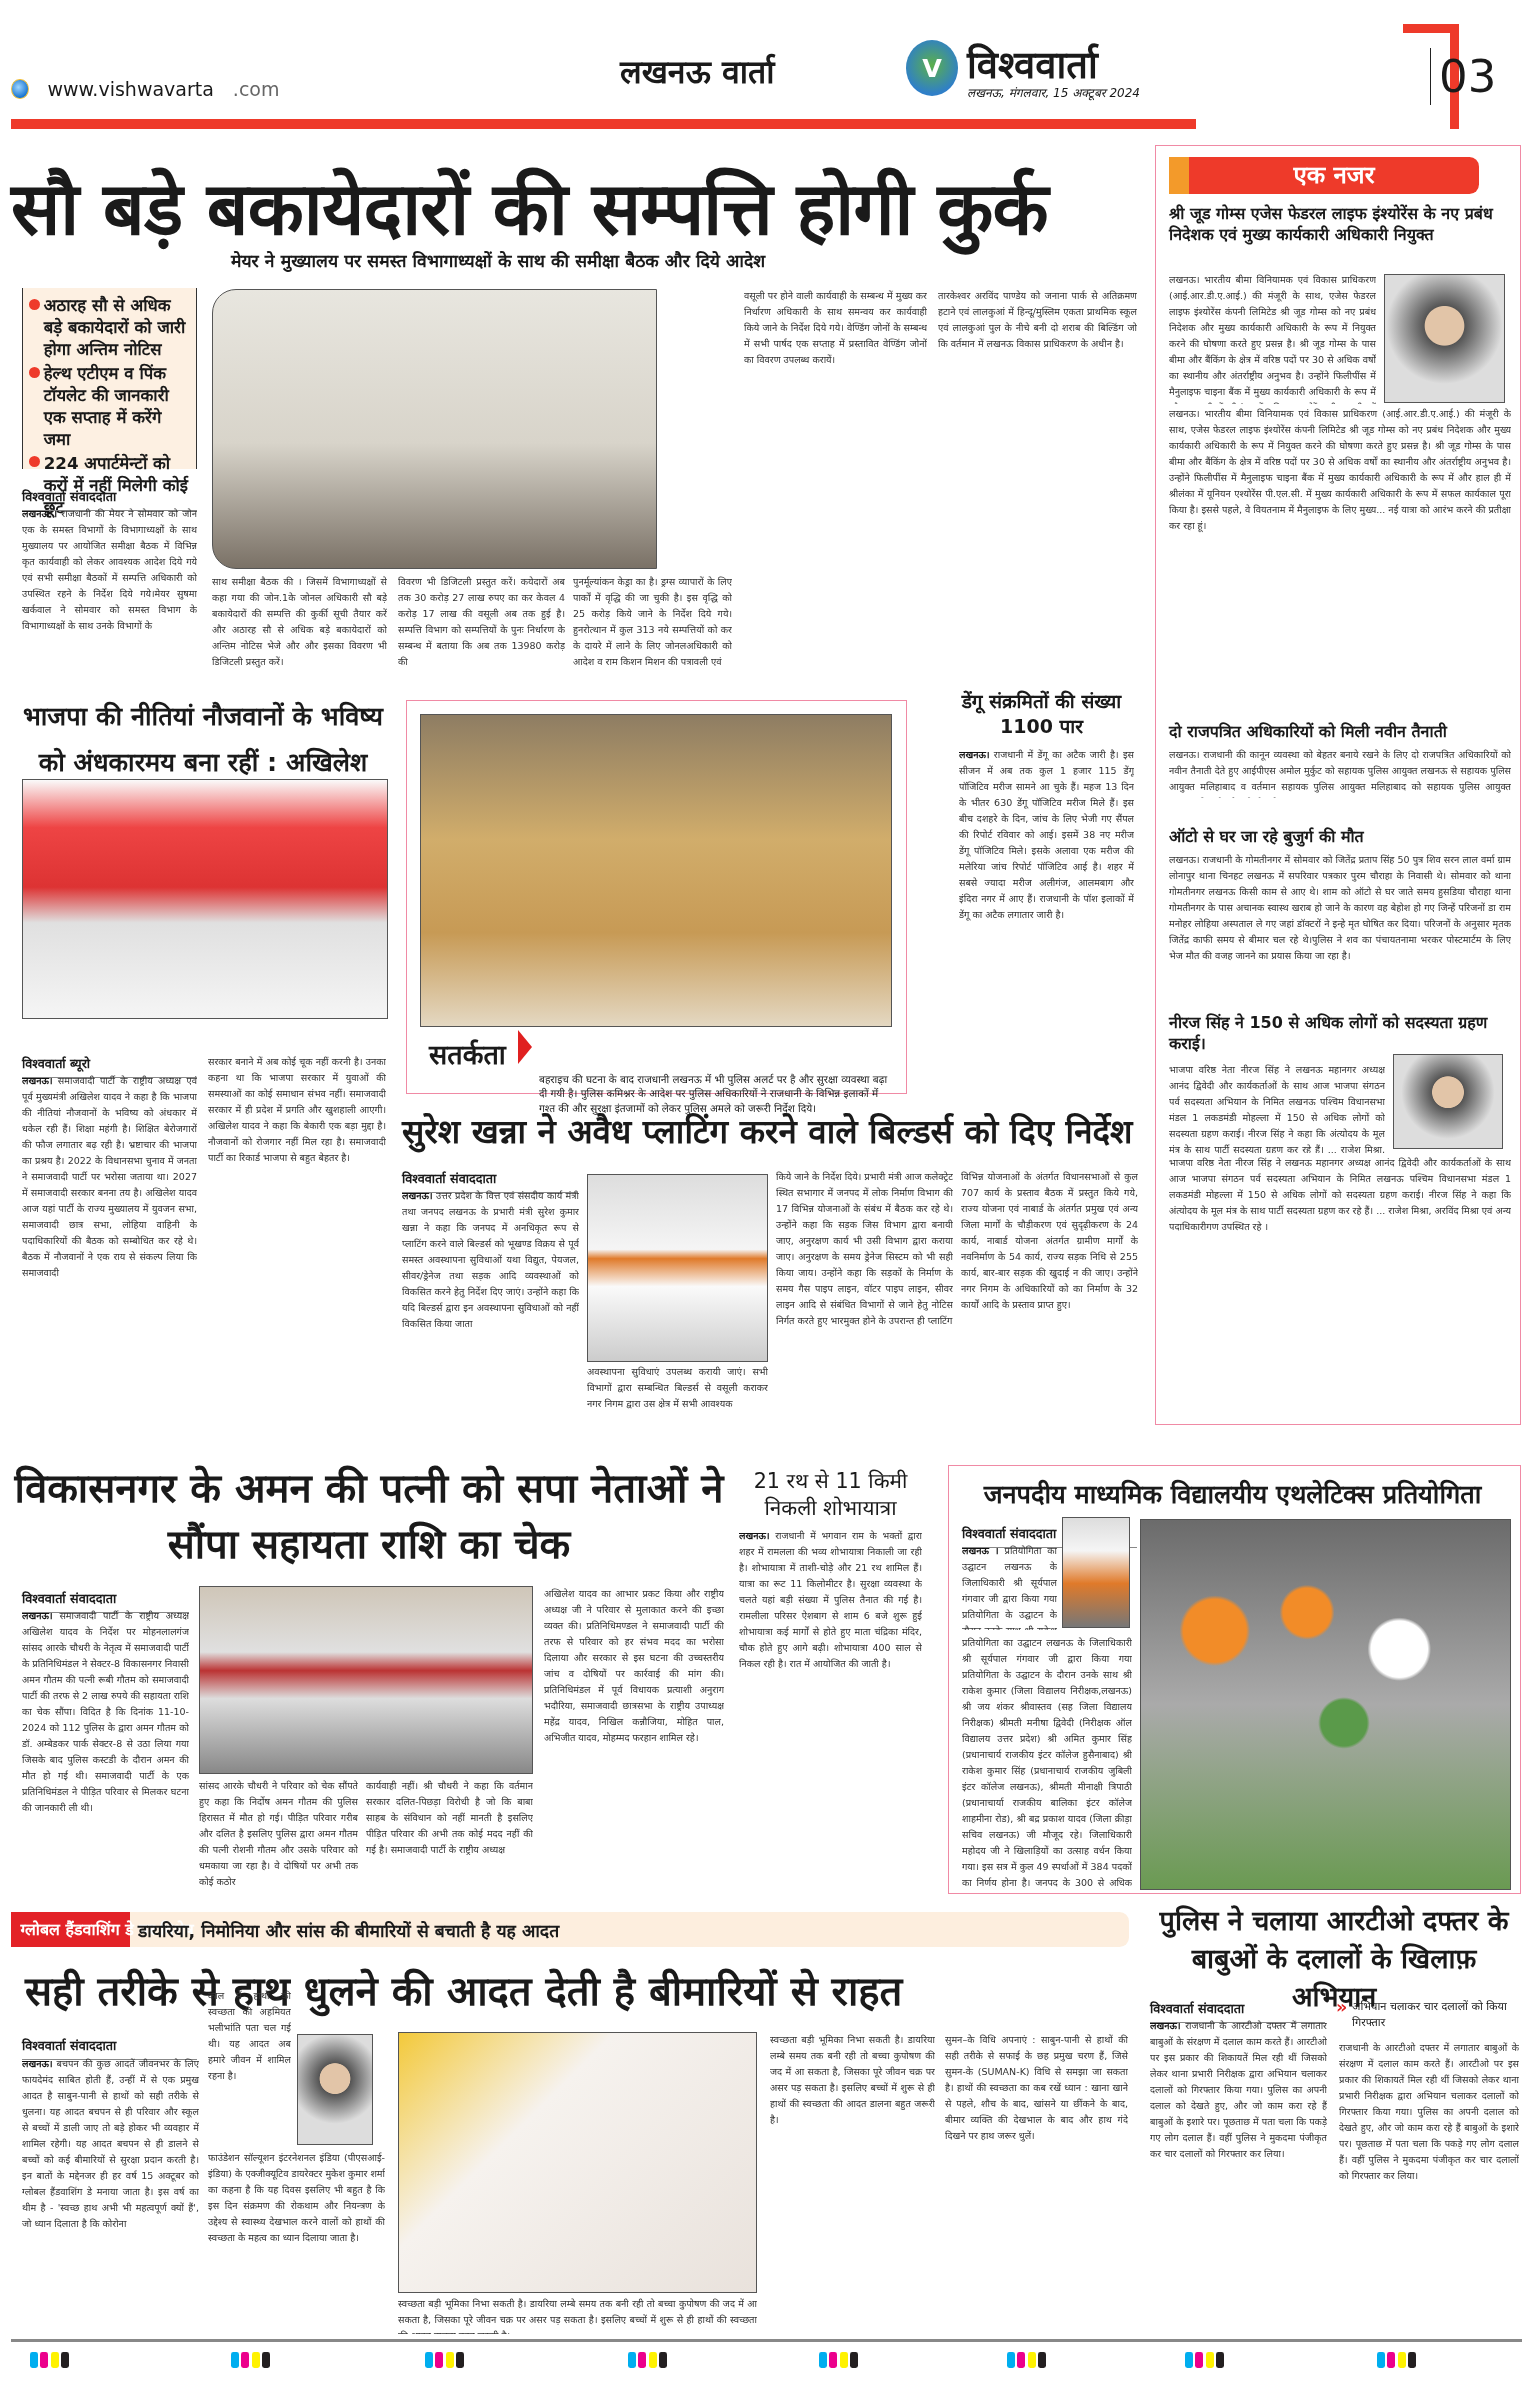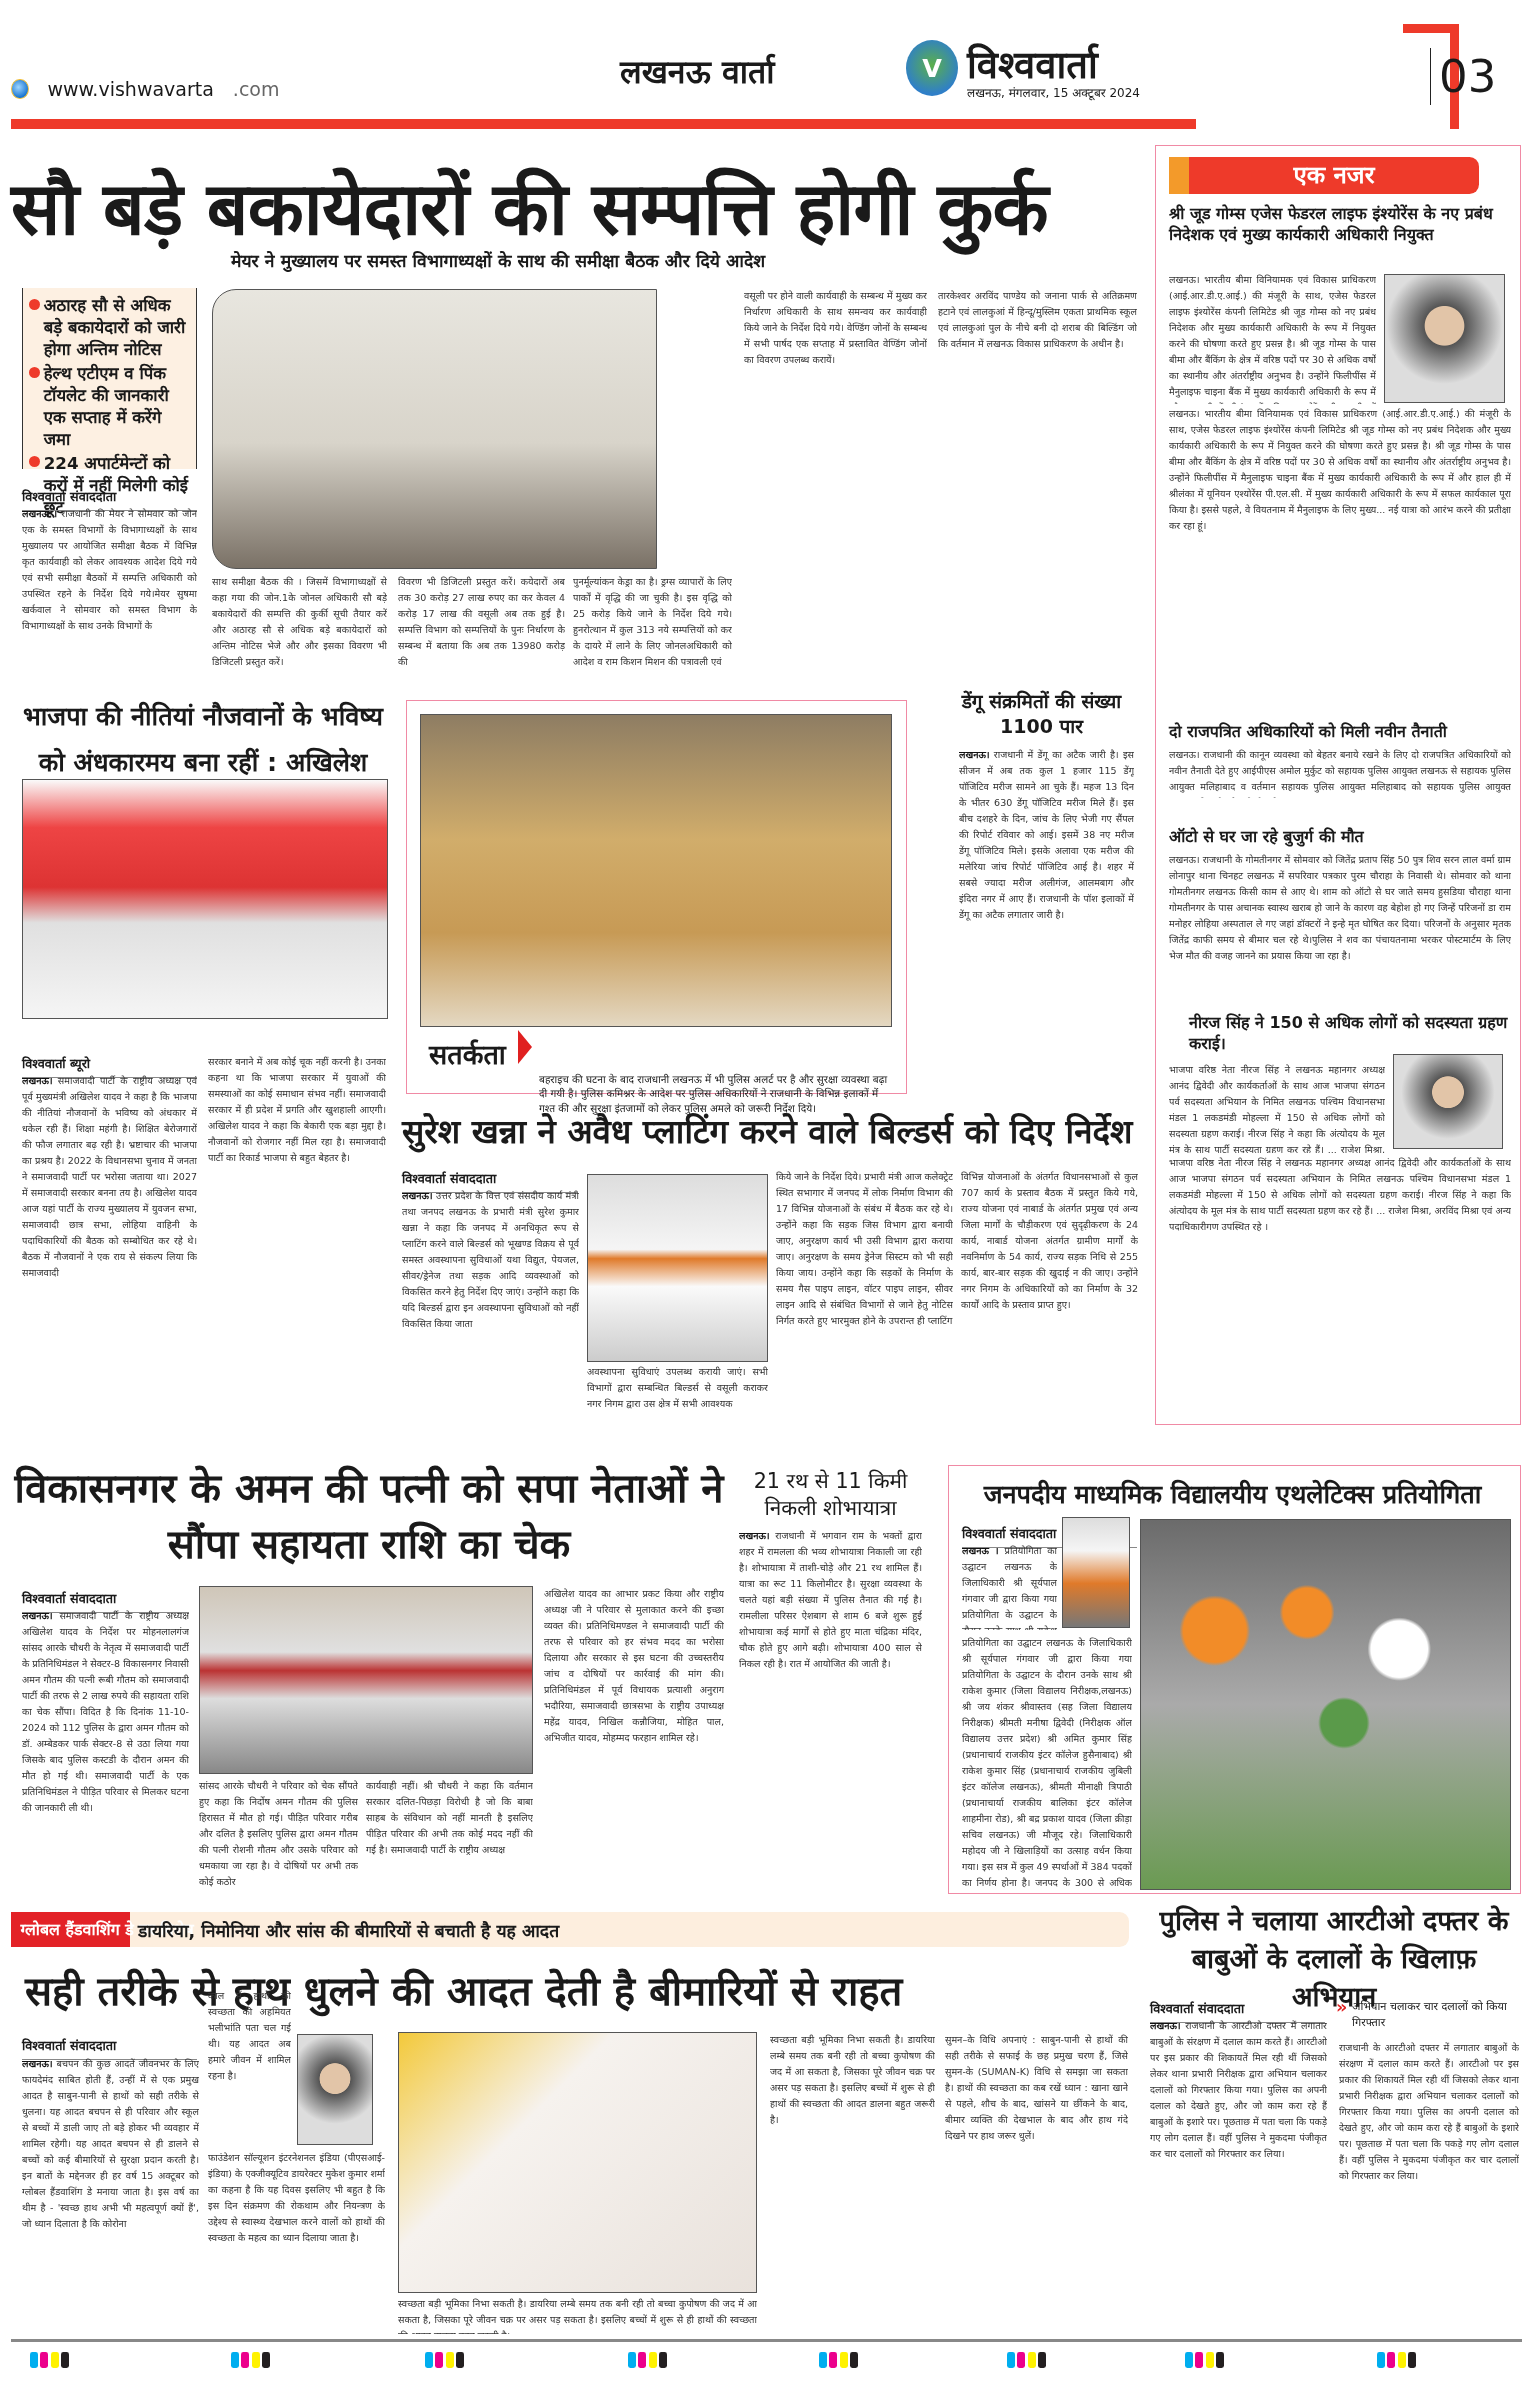--- a/index.html
+++ b/index.html
@@ -6,21 +6,21 @@
   body { width: 1533px; height: 2389px; background: #fff; font-family: "DejaVu Sans", sans-serif; color: #1a1a1a; position: relative; overflow: hidden; }
   .abs { position: absolute; }
   
   .mast-url { left: 11px; top: 78px; font-size: 19px; display: flex; align-items: center; gap: 19px; }
   .ie-icon { width: 17.5px; height: 20.7px; border-radius: 50%; background: radial-gradient(circle at 40% 40%, #9fd6ff, #1976d2 70%); border: 1.6px solid #f0c040; }
   .url-dom { color: #666; }
   .mast-section { left: 620px; top: 49px; font-size: 32px; font-weight: bold; }
   .redline { left: 11px; top: 119px; width: 1185px; height: 9.5px; background: #ee3a2a; }
   .logo { left: 906px; top: 40px; width: 52px; height: 56px; border-radius: 50%; background: radial-gradient(circle at 50% 45%, #5bb04a, #2f7fc8 70%); display:flex; align-items:center; justify-content:center; color:#fff; font-weight:bold; font-size:25.4px; }
   .logo-name { left: 967px; top: 37px; font-size: 38px; font-weight: bold; }
-  .logo-date { left: 967px; top: 84px; font-size: 12px; }
+  .logo-date { left: 967px; top: 84px; font-size: 12px; font-style: italic; }
   .page-no-box { left: 1403px; top: 24px; width: 56px; height: 105px; border-top: 9.5px solid #ee3a2a; border-right: 9.5px solid #ee3a2a; }
   .page-no { left: 1430px; top: 48px; font-size: 45px; border-left: 1.6px solid #222; padding-left: 8px; line-height: 57px; }
   
   .h-main { left: 11px; top: 156px; width: 1137px; font-size: 73px; font-weight: 900; letter-spacing: -0.8px; }
   .h-sub { left: 231px; top: 248px; font-size: 17.5px; font-weight: bold; }
   .hl-box { left: 22px; top: 288px; width: 175px; height: 181px; background: #fdf0e2; border-left: 1.6px solid #333; border-right: 1.6px solid #333; padding: 6.4px 4.8px 4.8px 20.7px; font-size: 16.7px; line-height: 22px; font-weight: bold; }
   .hl-item { position: relative; margin-bottom: 1.6px; }
   .hl-item::before { content: ""; position: absolute; left: -14.3px; top: 4.8px; width: 11px; height: 11px; border-radius: 50%; background: #ee3a2a; }
   .byline { font-size: 12.7px; font-weight: bold; border-bottom: 0.8px solid #888; padding-bottom: 5px; }
   .text { font-size: 9.5px; line-height: 16px; color: #333; text-align: justify; }
@@ -83,21 +83,21 @@
 <div class="abs rail"></div>
 <div class="abs ek-nazar">एक नजर</div>
 <div class="abs rail-h" style="left:1169px;top:204px;width:342px;">श्री जूड गोम्स एजेस फेडरल लाइफ इंश्योरेंस के नए प्रबंध निदेशक एवं मुख्य कार्यकारी अधिकारी नियुक्त</div>
 <div class="abs photo person" style="left:1384px;top:274px;width:121px;height:129px;"></div>
 <div class="abs text" style="left:1169px;top:272px;width:207px;height:132px;overflow:hidden;">लखनऊ। भारतीय बीमा विनियामक एवं विकास प्राधिकरण (आई.आर.डी.ए.आई.) की मंजूरी के साथ, एजेस फेडरल लाइफ इंश्योरेंस कंपनी लिमिटेड श्री जूड गोम्स को नए प्रबंध निदेशक और मुख्य कार्यकारी अधिकारी के रूप में नियुक्त करने की घोषणा करते हुए प्रसन्न है। श्री जूड गोम्स के पास बीमा और बैंकिंग के क्षेत्र में वरिष्ठ पदों पर 30 से अधिक वर्षों का स्थानीय और अंतर्राष्ट्रीय अनुभव है। उन्होंने फिलीपींस में मैनुलाइफ चाइना बैंक में मुख्य कार्यकारी अधिकारी के रूप में और हाल ही में श्रीलंका में यूनियन एश्योरेंस पी.एल.सी. में मुख्य कार्यकारी अधिकारी के रूप में सफल कार्यकाल पूरा किया है। इससे पहले, वे वियतनाम में मैनुलाइफ के लिए मुख्य... नई यात्रा को आरंभ करने की प्रतीक्षा कर रहा हूं।</div>
 <div class="abs text" style="left:1169px;top:406px;width:342px;height:294px;overflow:hidden;">लखनऊ। भारतीय बीमा विनियामक एवं विकास प्राधिकरण (आई.आर.डी.ए.आई.) की मंजूरी के साथ, एजेस फेडरल लाइफ इंश्योरेंस कंपनी लिमिटेड श्री जूड गोम्स को नए प्रबंध निदेशक और मुख्य कार्यकारी अधिकारी के रूप में नियुक्त करने की घोषणा करते हुए प्रसन्न है। श्री जूड गोम्स के पास बीमा और बैंकिंग के क्षेत्र में वरिष्ठ पदों पर 30 से अधिक वर्षों का स्थानीय और अंतर्राष्ट्रीय अनुभव है। उन्होंने फिलीपींस में मैनुलाइफ चाइना बैंक में मुख्य कार्यकारी अधिकारी के रूप में और हाल ही में श्रीलंका में यूनियन एश्योरेंस पी.एल.सी. में मुख्य कार्यकारी अधिकारी के रूप में सफल कार्यकाल पूरा किया है। इससे पहले, वे वियतनाम में मैनुलाइफ के लिए मुख्य... नई यात्रा को आरंभ करने की प्रतीक्षा कर रहा हूं।</div>
 <div class="abs rail-h" style="left:1169px;top:722px;width:342px;">दो राजपत्रित अधिकारियों को मिली नवीन तैनाती</div>
 <div class="abs text" style="left:1169px;top:747px;width:342px;height:51px;overflow:hidden;">लखनऊ। राजधानी की कानून व्यवस्था को बेहतर बनाये रखने के लिए दो राजपत्रित अधिकारियों को नवीन तैनाती देते हुए आईपीएस अमोल मुर्कुट को सहायक पुलिस आयुक्त लखनऊ से सहायक पुलिस आयुक्त मलिहाबाद व वर्तमान सहायक पुलिस आयुक्त मलिहाबाद को सहायक पुलिस आयुक्त अपराध की नवीन तैनाती दी गई।</div>
 <div class="abs rail-h" style="left:1169px;top:827px;width:342px;">ऑटो से घर जा रहे बुजुर्ग की मौत</div>
 <div class="abs text" style="left:1169px;top:852px;width:342px;height:156px;overflow:hidden;">लखनऊ। राजधानी के गोमतीनगर में सोमवार को जितेंद्र प्रताप सिंह 50 पुत्र शिव सरन लाल वर्मा ग्राम लोनापुर थाना चिनहट लखनऊ में सपरिवार पत्रकार पुरम चौराहा के निवासी थे। सोमवार को थाना गोमतीनगर लखनऊ किसी काम से आए थे। शाम को ऑटो से घर जाते समय हुसडिया चौराहा थाना गोमतीनगर के पास अचानक स्वास्थ खराब हो जाने के कारण वह बेहोश हो गए जिन्हें परिजनों डा राम मनोहर लोहिया अस्पताल ले गए जहां डॉक्टरों ने इन्हे मृत घोषित कर दिया। परिजनों के अनुसार मृतक जितेंद्र काफी समय से बीमार चल रहे थे।पुलिस ने शव का पंचायतनामा भरकर पोस्टमार्टम के लिए भेज मौत की वजह जानने का प्रयास किया जा रहा है।</div>
-<div class="abs rail-h" style="left:1169px;top:1013px;width:342px;margin-left:20px;">नीरज सिंह ने 150 से अधिक लोगों को सदस्यता ग्रहण कराई।</div>
+<div class="abs rail-h" style="left:1169px;top:1013px;width:342px;">नीरज सिंह ने 150 से अधिक लोगों को सदस्यता ग्रहण कराई।</div>
 <div class="abs photo person" style="left:1393px;top:1054px;width:110px;height:95px;"></div>
 <div class="abs text" style="left:1169px;top:1062px;width:216px;height:91px;overflow:hidden;">भाजपा वरिष्ठ नेता नीरज सिंह ने लखनऊ महानगर अध्यक्ष आनंद द्विवेदी और कार्यकर्ताओं के साथ आज भाजपा संगठन पर्व सदस्यता अभियान के निमित लखनऊ पश्चिम विधानसभा मंडल 1 लकडमंडी मोहल्ला में 150 से अधिक लोगों को सदस्यता ग्रहण कराई। नीरज सिंह ने कहा कि अंत्योदय के मूल मंत्र के साथ पार्टी सदस्यता ग्रहण कर रहे हैं। ... राजेश मिश्रा, अरविंद मिश्रा एवं अन्य पदाधिकारीगण उपस्थित रहे ।</div>
 <div class="abs text" style="left:1169px;top:1155px;width:342px;height:262px;overflow:hidden;">भाजपा वरिष्ठ नेता नीरज सिंह ने लखनऊ महानगर अध्यक्ष आनंद द्विवेदी और कार्यकर्ताओं के साथ आज भाजपा संगठन पर्व सदस्यता अभियान के निमित लखनऊ पश्चिम विधानसभा मंडल 1 लकडमंडी मोहल्ला में 150 से अधिक लोगों को सदस्यता ग्रहण कराई। नीरज सिंह ने कहा कि अंत्योदय के मूल मंत्र के साथ पार्टी सदस्यता ग्रहण कर रहे हैं। ... राजेश मिश्रा, अरविंद मिश्रा एवं अन्य पदाधिकारीगण उपस्थित रहे ।</div>
 
 <div class="abs" style="left:16px;top:693px;width:374px;font-size:25.4px;font-weight:bold;text-align:center;line-height:46px;">भाजपा की नीतियां नौजवानों के भविष्य को अंधकारमय बना रहीं  : अखिलेश</div>
 <div class="abs photo sp" style="left:22px;top:779px;width:366px;height:240px;"></div>
 <div class="abs byline" style="left:22px;top:1054px;width:175px;">विश्ववार्ता ब्यूरो</div>
 <div class="abs text" style="left:22px;top:1073px;width:175px;height:355px;overflow:hidden;"><b>लखनऊ।</b> <span>समाजवादी पार्टी के राष्ट्रीय अध्यक्ष एवं पूर्व मुख्यमंत्री अखिलेश यादव ने कहा है कि भाजपा की नीतियां नौजवानों के भविष्य को अंधकार में धकेल रही हैं। शिक्षा महंगी है। शिक्षित बेरोजगारों की फौज लगातार बढ़ रही है। भ्रष्टाचार की भाजपा का प्रश्रय है। 2022 के विधानसभा चुनाव में जनता ने समाजवादी पार्टी पर भरोसा जताया था। 2027 में समाजवादी सरकार बनना तय है। अखिलेश यादव आज यहां पार्टी के राज्य मुख्यालय में युवजन सभा, समाजवादी छात्र सभा, लोहिया वाहिनी के पदाधिकारियों की बैठक को सम्बोधित कर रहे थे। बैठक में नौजवानों ने एक राय से संकल्प लिया कि समाजवादी</span></div>
 <div class="abs text" style="left:208px;top:1054px;width:178px;height:374px;overflow:hidden;">सरकार बनाने में अब कोई चूक नहीं करनी है। उनका कहना था कि भाजपा सरकार में युवाओं की समस्याओं का कोई समाधान संभव नहीं। समाजवादी सरकार में ही प्रदेश में प्रगति और खुशहाली आएगी। अखिलेश यादव ने कहा कि बेकारी एक बड़ा मुद्दा है। नौजवानों को रोजगार नहीं मिल रहा है। समाजवादी पार्टी का रिकार्ड भाजपा से बहुत बेहतर है।</div>
 

